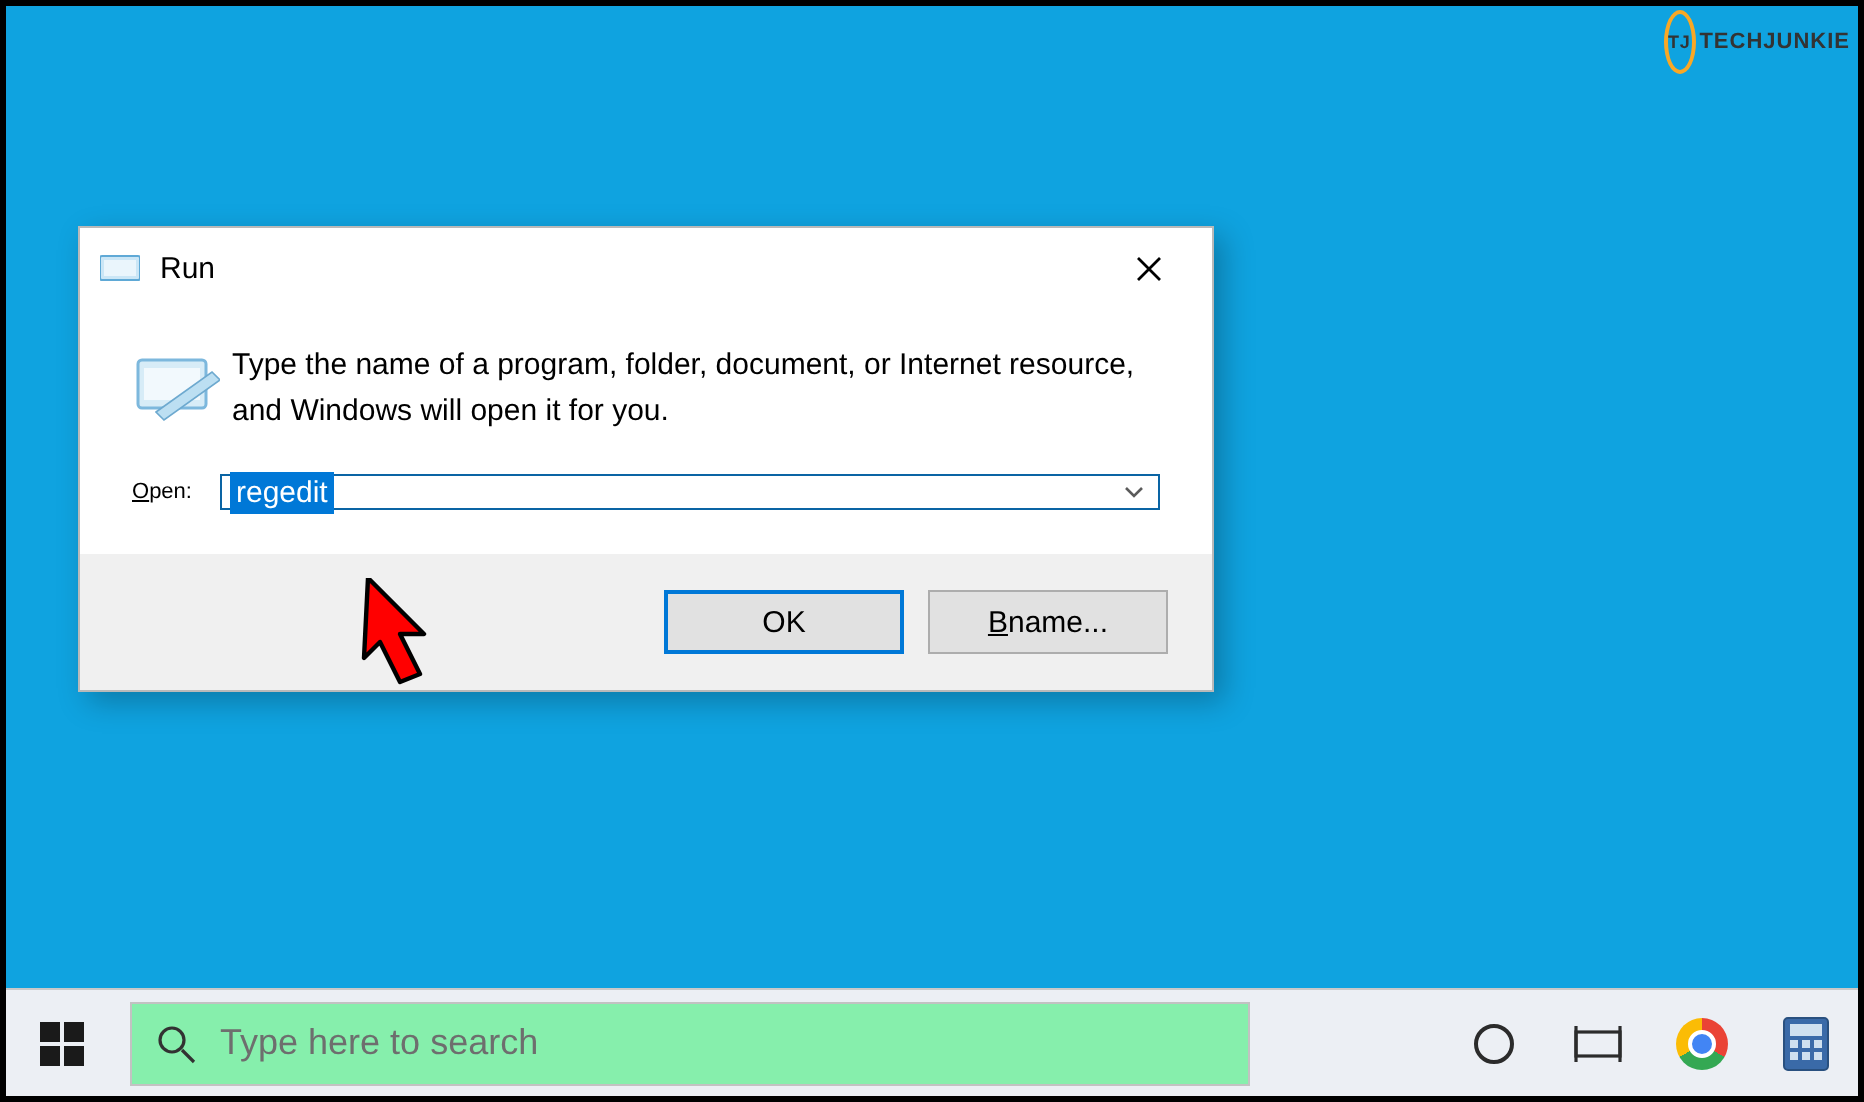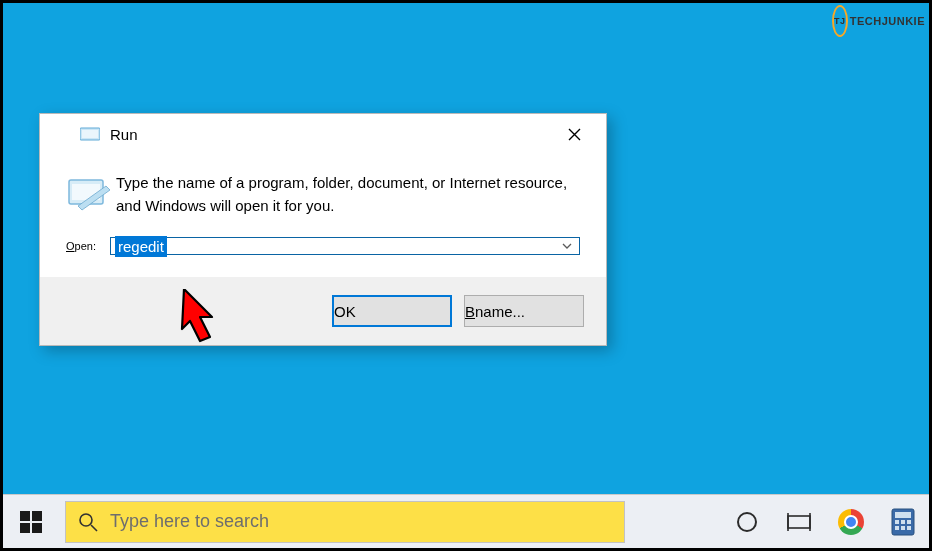--- a/index.html
+++ b/index.html
@@ -41,21 +41,20 @@
       border: 1px solid #b9b9b9;
       box-shadow: 5px 5px 14px rgba(0,0,0,.25);
       font-size: 15px;
       color: #000;
     }
     .titlebar {
       display: flex; align-items: center;
       height: 40px;
       padding: 0 8px 0 10px;
       background: #fff;
-      margin-left: 30px;
     }
     .titlebar .title-icon {
       width: 20px; height: 16px;
       margin-right: 10px;
     }
     .titlebar .title { flex: 1; font-size: 15px; }
     .titlebar .close {
       width: 48px; height: 34px;
       display: flex; align-items: center; justify-content: center;
       cursor: pointer;
@@ -99,21 +98,21 @@
     .button-row {
       background: #f0f0f0;
       padding: 18px 22px;
       display: flex; justify-content: flex-end; gap: 12px;
     }
     .btn {
       width: 120px; height: 32px;
       background: #e1e1e1;
       border: 1px solid #adadad;
       font-size: 15px;
-      display: flex; align-items: center; 
+      display: flex; align-items: center; justify-content: center;
       cursor: pointer;
     }
     .btn.default {
       border: 2px solid #0078d7;
     }
     
     .arrow-cursor {
       position: absolute;
       top: 286px; left: 175px;
       pointer-events: none;
@@ -131,21 +130,21 @@
       width: 56px; height: 54px;
       display: flex; align-items: center; justify-content: center;
       cursor: pointer;
     }
     .start svg { width: 22px; height: 22px; }
     .search {
       flex: 0 0 auto;
       width: 560px;
       margin: 6px 6px;
       height: 42px;
-      background: #fde047;
+      background: #86efac;
       border: 1px solid #c2c2c2;
       display: flex; align-items: center;
       padding: 0 12px;
       gap: 12px;
     }
     .search svg { width: 20px; height: 20px; }
     .search .ph { color: #6e6e6e; font-size: 18px; }
     .tray {
       margin-left: auto;
       display: flex; align-items: center;

